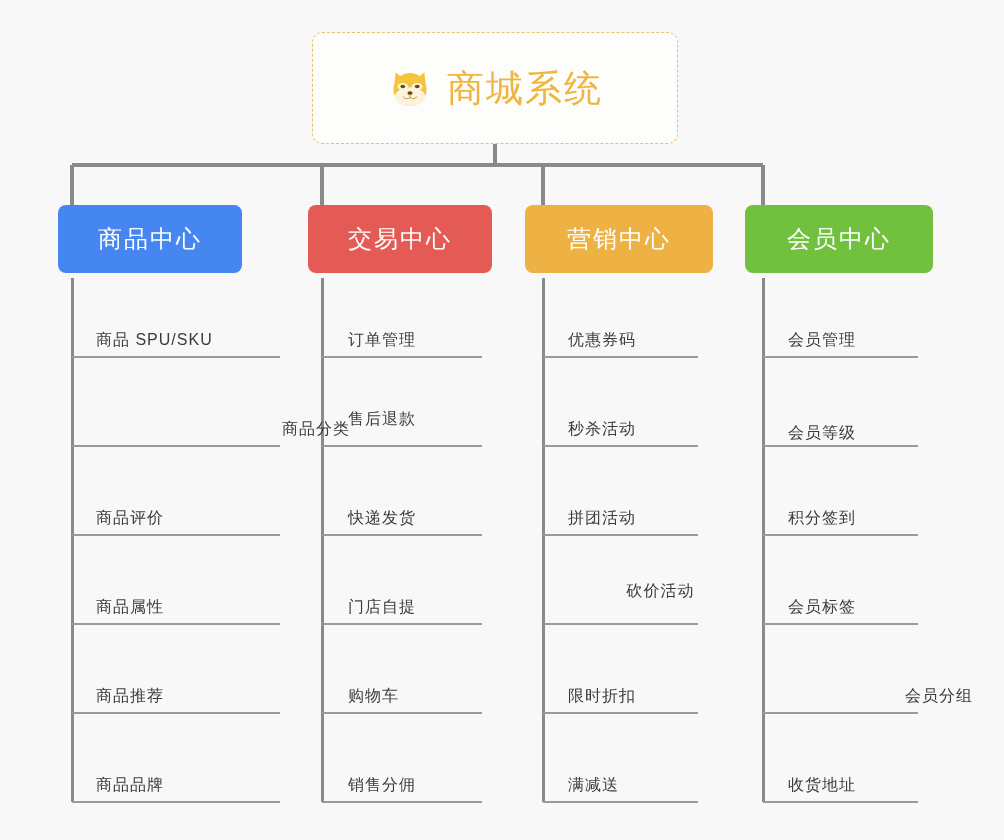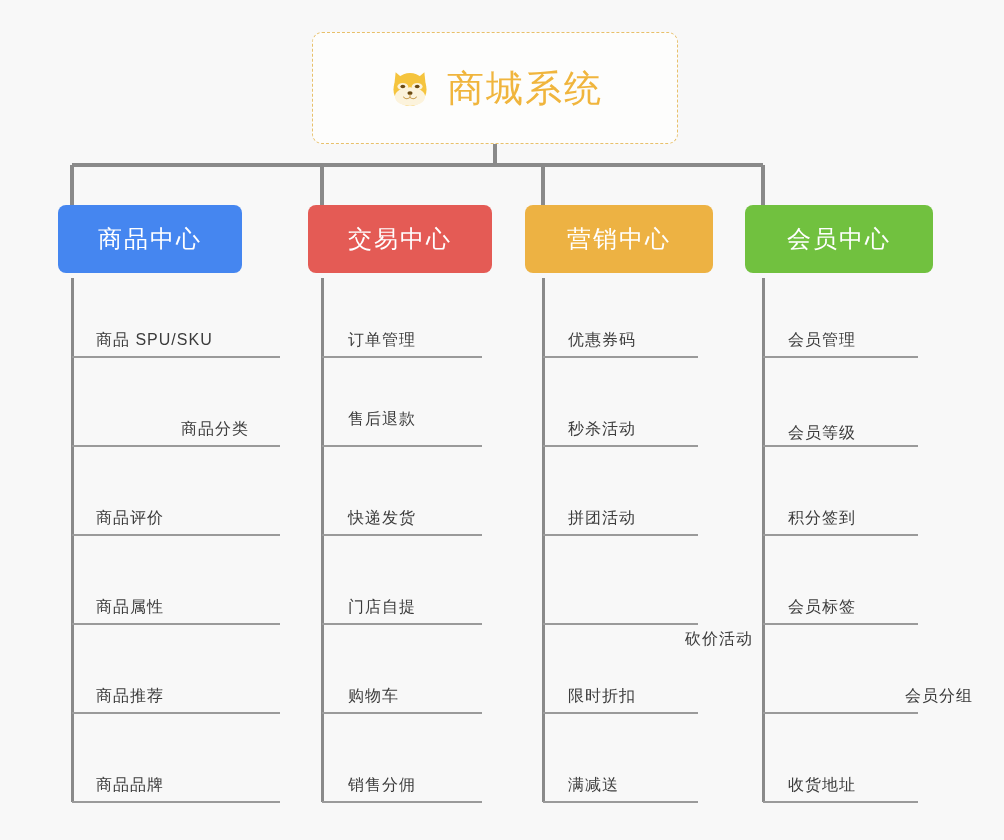--- a/index.html
+++ b/index.html
@@ -151,21 +151,21 @@
     </svg>
     <div class="root-title">商城系统</div>
   </div>
 
 <div class="cat-box" style="left: 58px; top: 205px; width: 184px; background: rgb(69, 134, 240);">
       <span>商品中心</span>
     </div>
     <div class="leaf" style="left: 96px; top: 317px; width: 238px; height: 40px; justify-content: flex-start;">
       <span>商品 SPU/SKU</span>
     </div>
-    <div class="leaf" style="left: 96px; top: 406px; width: 238px; height: 40px; justify-content: center;">
+    <div class="leaf" style="left: 112px; top: 406px; width: 238px; height: 40px; justify-content: flex-end;">
       <span>商品分类</span>
     </div>
     <div class="leaf" style="left: 96px; top: 495px; width: 238px; height: 40px; justify-content: flex-start;">
       <span>商品评价</span>
     </div>
     <div class="leaf" style="left: 96px; top: 584px; width: 238px; height: 40px; justify-content: flex-start;">
       <span>商品属性</span>
     </div>
     <div class="leaf" style="left: 96px; top: 673px; width: 238px; height: 40px; justify-content: flex-start;">
       <span>商品推荐</span>
@@ -199,21 +199,21 @@
     </div>
     <div class="leaf" style="left: 568px; top: 317px; width: 185px; height: 40px; justify-content: flex-start;">
       <span>优惠券码</span>
     </div>
     <div class="leaf" style="left: 568px; top: 406px; width: 185px; height: 40px; justify-content: flex-start; text-align: right;">
       <span>秒杀活动</span>
     </div>
     <div class="leaf" style="left: 568px; top: 495px; width: 185px; height: 40px; justify-content: flex-start;">
       <span>拼团活动</span>
     </div>
-    <div class="leaf" style="left: 568px; top: 616px; width: 185px; height: 40px; justify-content: flex-end;">
+    <div class="leaf" style="left: 568px; top: 568px; width: 185px; height: 40px; justify-content: center;">
       <span>砍价活动</span>
     </div>
     <div class="leaf" style="left: 568px; top: 673px; width: 185px; height: 40px; justify-content: flex-start;">
       <span>限时折扣</span>
     </div>
     <div class="leaf" style="left: 568px; top: 762px; width: 185px; height: 40px; justify-content: flex-start;">
       <span>满减送</span>
     </div>
     <div class="cat-box" style="left: 745px; top: 205px; width: 188px; background: rgb(113, 193, 63);">
       <span>会员中心</span>

